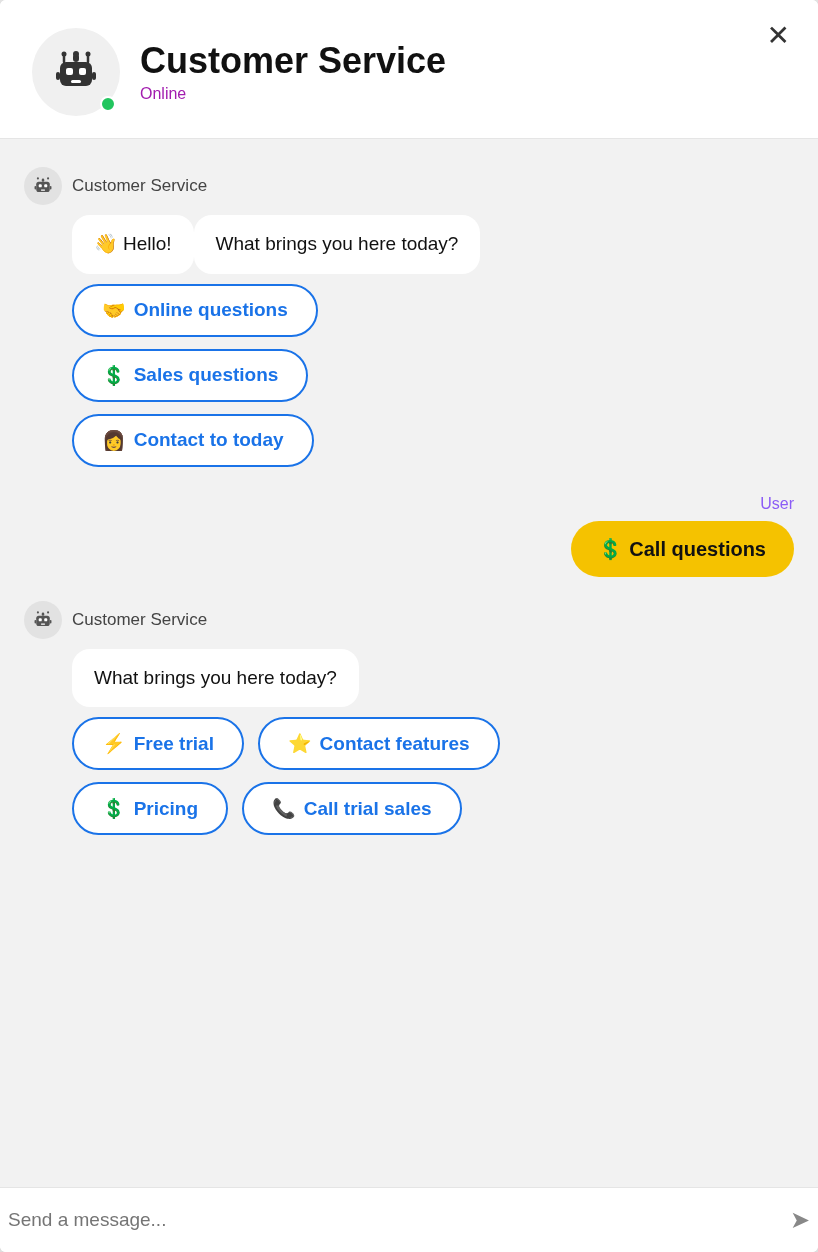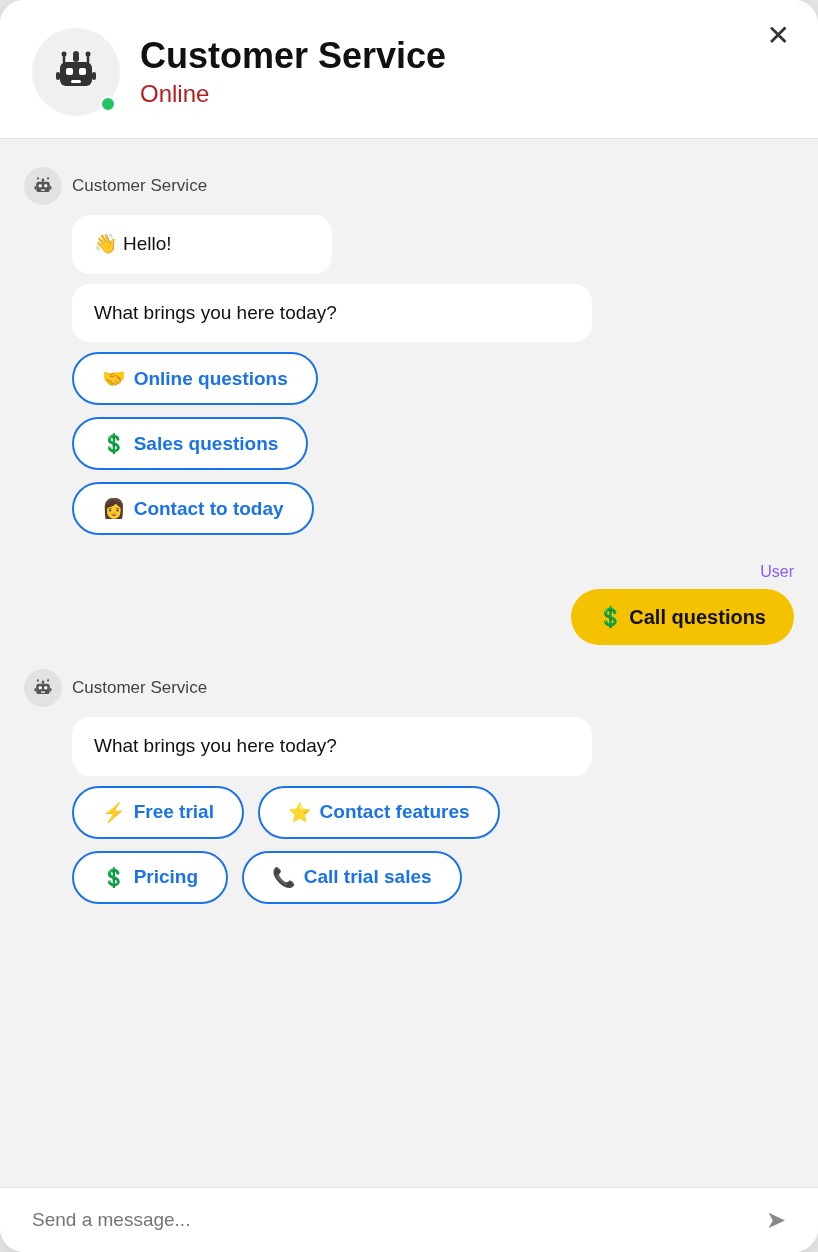--- a/index.html
+++ b/index.html
@@ -8,21 +8,21 @@
       background: #e8e8e8;
       display: flex;
       justify-content: center;
       align-items: flex-start;
       min-height: 100vh;
     }
     .chat-window {
       width: 818px;
       min-height: 1252px;
       background: #ffffff;
-      border-radius: 24px;
+      border-radius: 6px;
       overflow: hidden;
       display: flex;
       flex-direction: column;
       box-shadow: 0 4px 24px rgba(0,0,0,0.13);
     }
     
     .chat-header {
       background: #ffffff;
       padding: 28px 32px 22px 32px;
       display: flex;
@@ -55,22 +55,22 @@
       border: 2px solid #fff;
     }
     .header-text { flex: 1; }
     .header-title {
       font-size: 36px;
       font-weight: 700;
       color: #111;
       line-height: 1.1;
     }
     .header-status {
-      font-size: 24px;
-      color: #b91c1c;
+      font-size: 16px;
+      color: #a21caf;
       margin-top: 4px;
     }
     .close-btn {
       background: none;
       border: none;
       cursor: pointer;
       font-size: 28px;
       color: #333;
       position: absolute;
       top: 22px;
@@ -110,22 +110,21 @@
       font-size: 20px;
       flex-shrink: 0;
     }
     .agent-name {
       font-size: 17px;
       color: #444;
       font-weight: 500;
     }
     .agent-bubbles {
       display: flex;
-      flex-direction: column;
-      gap: 10px;
+      flex-direction: row;
       margin-left: 48px;
     }
     .bubble {
       background: #fff;
       border-radius: 18px;
       padding: 16px 22px;
       font-size: 19px;
       color: #111;
       display: inline-block;
       max-width: 520px;
@@ -185,21 +184,21 @@
       font-size: 20px;
       font-weight: 700;
       color: #111;
       display: inline-flex;
       align-items: center;
       gap: 8px;
     }
     
     .chat-input-area {
       background: #fff;
-      padding: 18px 32px;
+      padding: 18px 8px;
       border-top: 1px solid #e5e5e5;
       display: flex;
       align-items: center;
       gap: 16px;
     }
     .message-input {
       flex: 1;
       border: none;
       outline: none;
       font-size: 19px;

